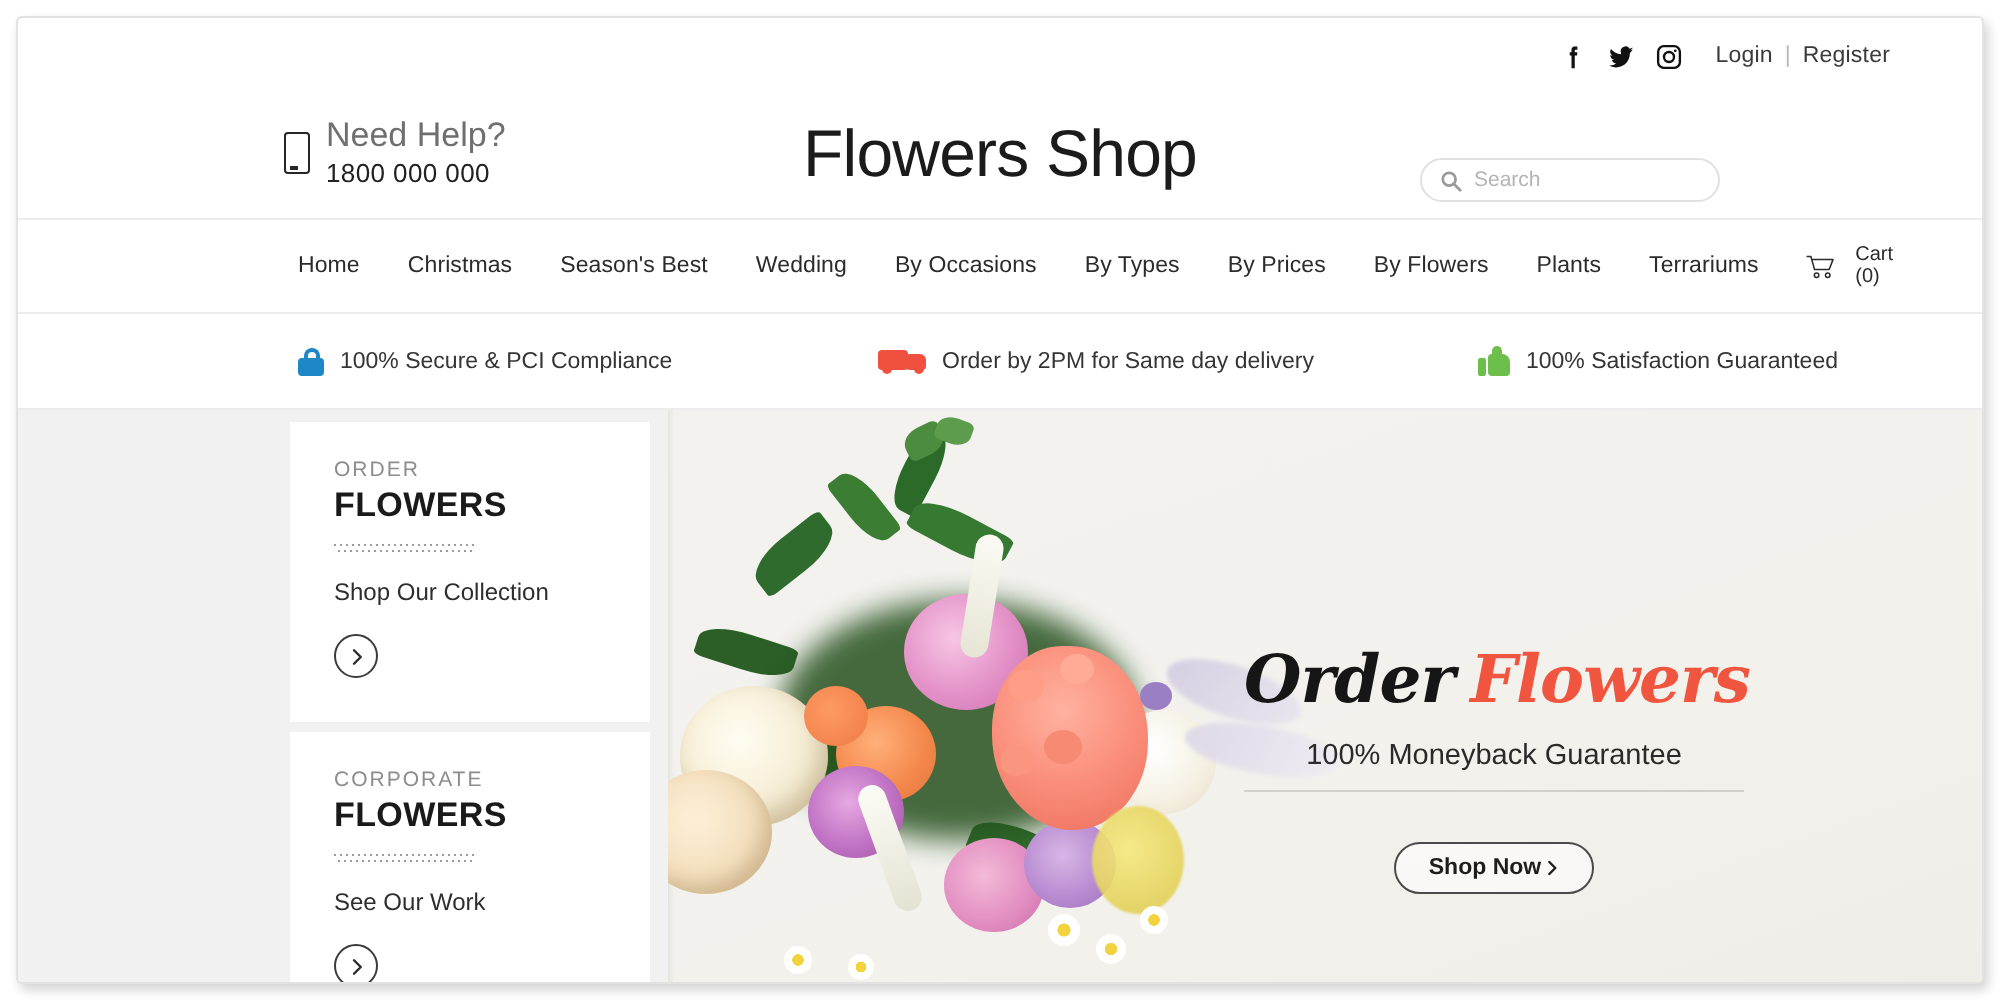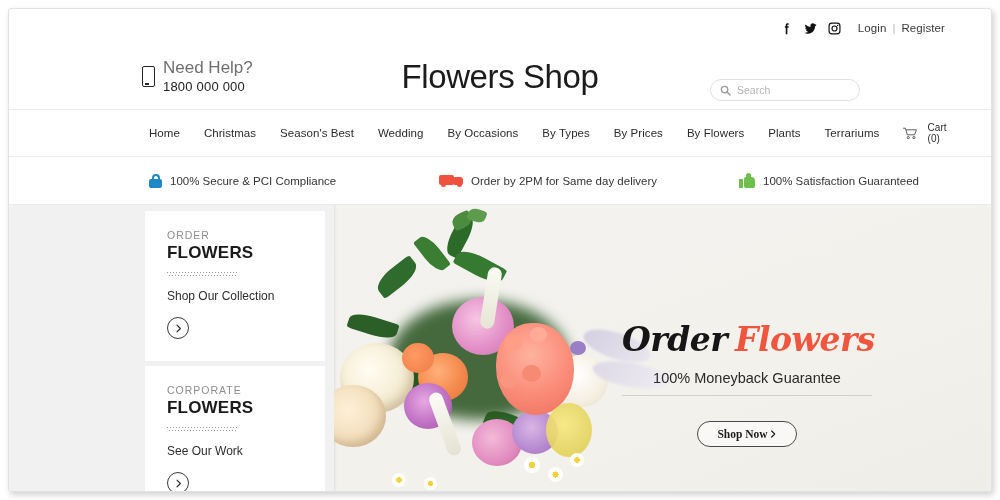--- a/index.html
+++ b/index.html
@@ -264,21 +264,20 @@
   }
   #shop-now {
     margin: 25px auto 0 auto;
     width: 100px; height: 26px;
     border: 1px solid #4a4a4a;
     border-radius: 14px;
     background: rgba(255,255,255,.55);
     display: flex; align-items: center; justify-content: center;
     gap: 1px;
     cursor: pointer;
-    font-family: Liberation Serif, serif;
   }
   #shop-now span { font-size: 11.5px; font-weight: 700; color: #1d1d1d; }
 
   .photo-edge-l {
     position:absolute; left:0; top:0; bottom:0; width:3px;
     background: linear-gradient(to right, rgba(0,0,0,.06), rgba(0,0,0,0));
   }
 </style>
 </head>
 <body>

